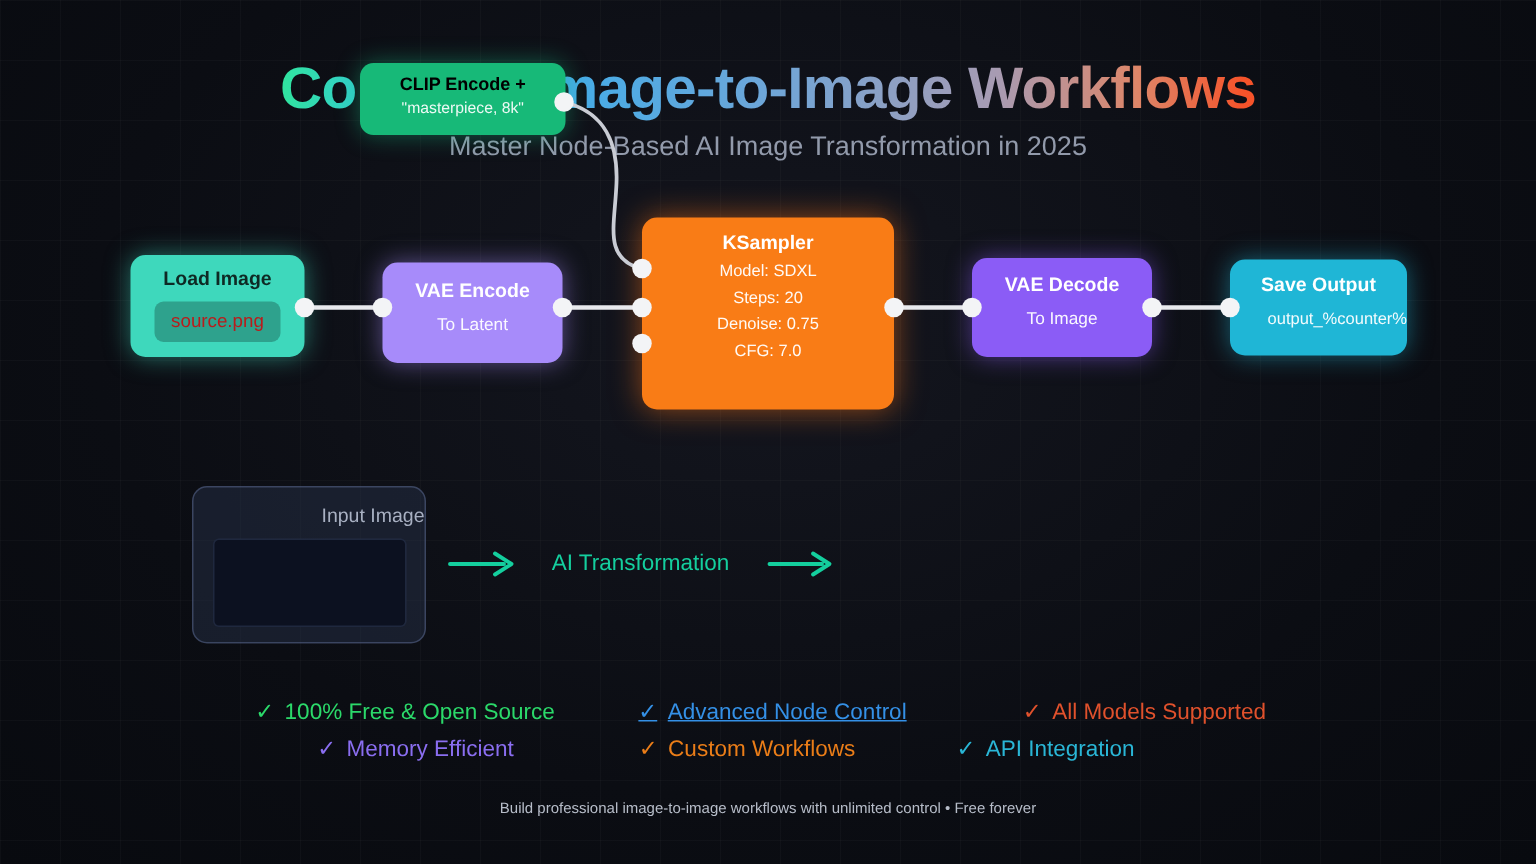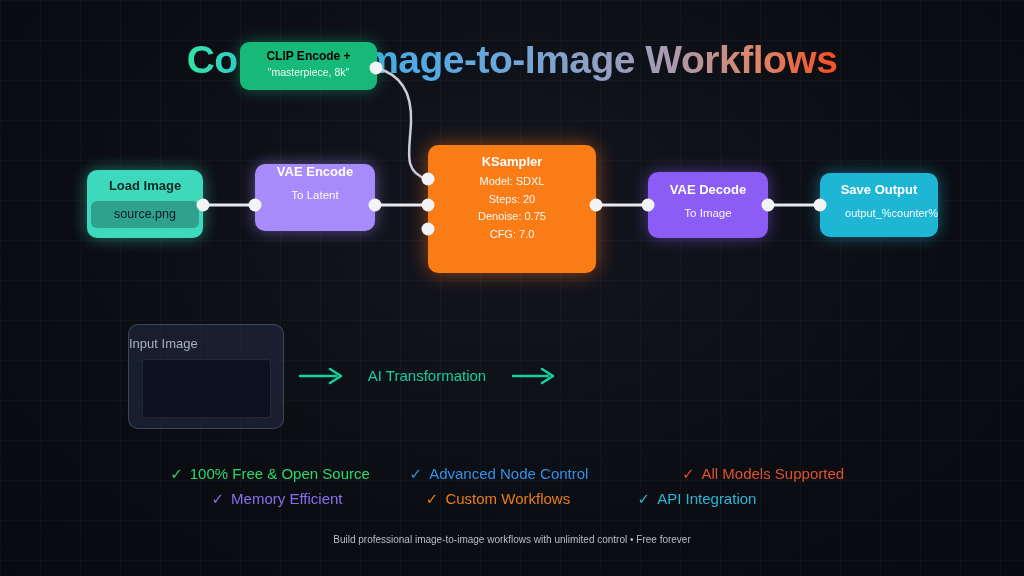--- a/index.html
+++ b/index.html
@@ -26,54 +26,55 @@
   
   .node{border-radius:10px;z-index:3;text-align:center;box-sizing:border-box;}
   .node .n-title{font-size:13px;font-weight:bold;}
   .node .n-sub{font-size:11.5px;}
   .clip-node{left:240px;top:42px;width:137px;height:48px;border-radius:9px;
     box-shadow:0 0 16px rgba(25,188,130,.45);padding-top:7px;}
   .clip-node .n-title{font-size:12px;color:#000000;}
   .clip-node .n-sub{font-size:10.5px;color:rgba(255,255,255,.92);margin-top:3px;}
   .load-node{left:87px;top:170px;width:116px;height:68px;box-shadow:0 0 16px rgba(62,216,188,.5);padding-top:8px;}
   .load-node .n-title{color:#0e2a24;}
-  .load-field{margin:8px auto 16px;width:108px;height:27px;line-height:27px;border-radius:6px;
-    background:rgba(0,0,0,.25);color:#0f172a;font-size:12.5px;}
-  .vaeenc-node{left:255px;top:164px;width:120px;height:67px;box-shadow:0 0 16px rgba(167,139,250,.5);}
+  .load-field{margin:8px auto 16px;width:84px;height:27px;line-height:27px;border-radius:6px;
+    background:rgba(0,0,0,.25);color:#b91c1c;font-size:12.5px;}
+  .vaeenc-node{left:255px;top:175px;width:120px;height:67px;box-shadow:0 0 16px rgba(167,139,250,.5);padding-top:11px;}
   .vaeenc-node .n-title,.vaedec-node .n-title,.save-node .n-title{color:#fff;}
   .vaeenc-node .n-sub,.vaedec-node .n-sub,.save-node .n-sub{color:rgba(255,255,255,.95);margin-top:10px;}
   .ksampler-node{left:428px;top:145px;width:168px;height:128px;box-shadow:0 0 20px rgba(249,115,22,.55);padding-top:9px;}
   .ksampler-node .n-title{color:#fff;margin-bottom:4px;}
   .ksampler-node .n-param{color:rgba(255,255,255,.96);font-size:11px;line-height:17.5px;}
   .vaedec-node{left:648px;top:172px;width:120px;height:66px;box-shadow:0 0 16px rgba(139,92,246,.5);padding-top:10px;}
   .save-node{left:820px;top:173px;width:118px;height:64px;box-shadow:0 0 16px rgba(34,182,212,.5);padding-top:9px;}
   .save-node .n-sub{font-size:11px;text-align:right;}
   
   .overlay{left:0;top:0;width:1024px;height:576px;z-index:4;pointer-events:none;}
   
   .io-box{border-radius:10px;background:rgba(41,50,75,.45);border:1.5px solid rgba(88,102,140,.55);z-index:1;}
-  .io-box .io-label{text-align:left;font-size:13px;color:#a8b0c2;margin-top:11px;}
+  .io-box .io-label{text-align:right;font-size:13px;color:#a8b0c2;margin-top:11px;}
   .io-inner{margin:8px auto 0;background:#0c1120;border:1px solid rgba(70,84,120,.35);border-radius:4px;}
   .input-box{left:128px;top:324px;width:154px;height:103px;}
   .input-box .io-inner{width:127px;height:57px;}
   .output-box{left:742px;top:323px;width:155px;height:104px;}
   .output-box .io-inner{width:128px;height:56px;}
   .transform-label{left:352px;top:367px;width:150px;text-align:center;font-size:15px;z-index:1;}
   
   .feature{white-space:nowrap;font-size:15px;transform:translateX(-50%);z-index:1;}
   .feature .chk{margin-right:7px;}
   
   .footer{left:0;top:534px;width:1024px;text-align:center;font-size:10px;color:#b7bdc9;z-index:1;}
 </style>
 </head>
 <body>
 
 <div class="stage">
 
   <div class="abs title">ComfyUI Image-to-Image Workflows</div>
+  <div class="abs subtitle">Master Node-Based AI Image Transformation in 2025</div>
 
   <div class="abs node clip-node" style="background-color: rgb(23, 185, 120);">
     <div class="n-title">CLIP Encode +</div>
     <div class="n-sub">"masterpiece, 8k"</div>
   </div>
 
   <div class="abs node load-node" style="background-color: rgb(62, 216, 188);">
     <div class="n-title">Load Image</div>
     <div class="load-field">source.png</div>
   </div>
@@ -132,21 +133,21 @@
     <div class="io-label">Input Image</div>
     <div class="io-inner"></div>
   </div>
 
   <div class="abs transform-label" style="color: rgb(20, 207, 158);">AI Transformation</div>
 
 
   <div class="abs feature" style="left: 270px; top: 465px; color: rgb(43, 217, 106);">
     <span class="chk">✓</span><span>100% Free &amp; Open Source</span>
   </div>
-  <div class="abs feature" style="left: 499px; top: 465px; color: rgb(52, 144, 230);">
+  <div class="abs feature" style="left: 515px; top: 465px; color: rgb(52, 144, 230); text-decoration: underline;">
     <span class="chk">✓</span><span>Advanced Node Control</span>
   </div>
   <div class="abs feature" style="left: 763px; top: 465px; color: rgb(224, 81, 44);">
     <span class="chk">✓</span><span>All Models Supported</span>
   </div>
   <div class="abs feature" style="left: 277px; top: 490px; color: rgb(138, 110, 240);">
     <span class="chk">✓</span><span>Memory Efficient</span>
   </div>
   <div class="abs feature" style="left: 498px; top: 490px; color: rgb(234, 125, 24);">
     <span class="chk">✓</span><span>Custom Workflows</span>

